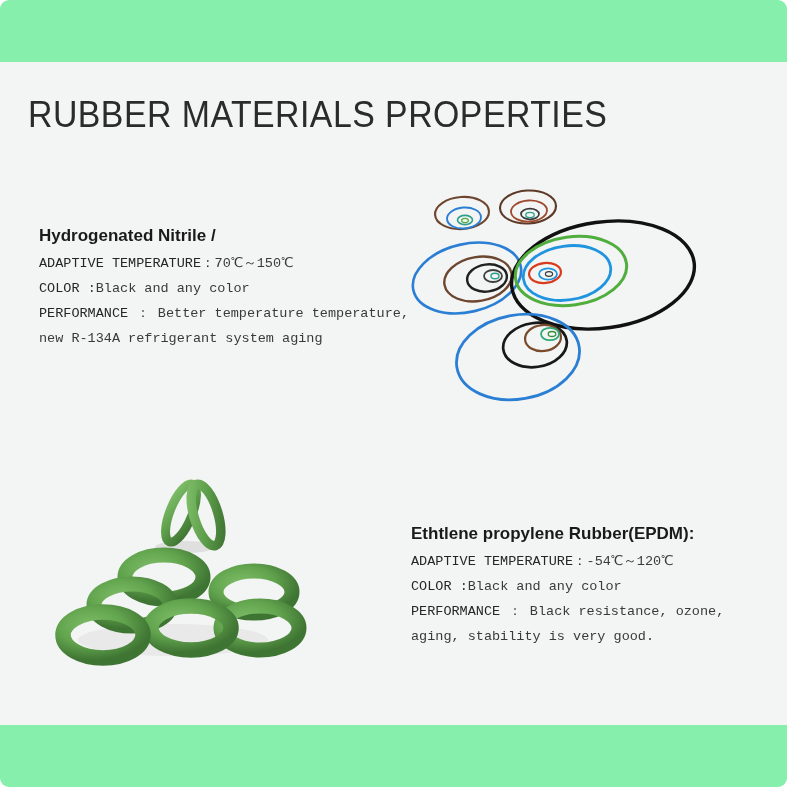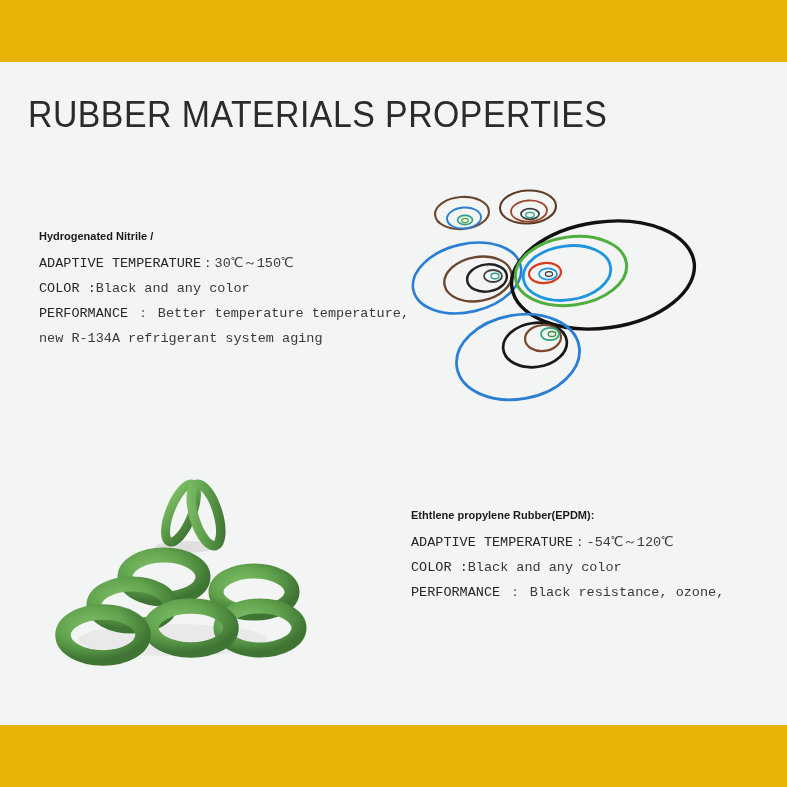--- a/index.html
+++ b/index.html
@@ -11,21 +11,22 @@
     width: 787px;
     height: 787px;
     overflow: hidden;
     font-family: "Liberation Sans", sans-serif;
   }
 
   #page {
     position: relative;
     width: 787px;
     height: 787px;
-    background: #eab308;
+    background: #86efac;
+    border-radius: 9px;
   }
 
   
   #content-band {
     position: absolute;
     left: 0;
     top: 62px;
     width: 787px;
     height: 663px;
     background: #f3f4f4;
@@ -42,21 +43,21 @@
     color: #2b2b2b;
     white-space: nowrap;
     transform: scaleX(0.94);
     transform-origin: left center;
   }
 
   
   .block-heading {
     font-family: "Liberation Sans", sans-serif;
     font-weight: bold;
-    font-size: 11px;
+    font-size: 17px;
     color: #1a1a1a;
     line-height: 22px;
     white-space: nowrap;
   }
   .spec-line {
     font-family: "Liberation Mono", monospace;
     font-size: 13.5px;
     color: #3a3a3a;
     line-height: 25px;
     white-space: nowrap;
@@ -69,21 +70,21 @@
   #hnbr-block {
     position: absolute;
     left: 39px;
     top: 225px;
   }
   #hnbr-block .block-heading { margin-bottom: 4px; }
 
   #epdm-block {
     position: absolute;
     left: 411px;
-    top: 504px;
+    top: 523px;
   }
   #epdm-block .block-heading { margin-bottom: 4px; }
 
   
   #oring-art {
     position: absolute;
     left: 395px;
     top: 175px;
     width: 330px;
     height: 260px;
@@ -100,31 +101,32 @@
 <body>
 
 <div id="page">
 
   <div id="content-band"></div>
 
   <div id="page-title">RUBBER MATERIALS PROPERTIES</div>
 
   <div id="hnbr-block">
     <div class="block-heading">Hydrogenated Nitrile /</div>
-    <div class="spec-line"><b>ADAPTIVE TEMPERATURE：</b><span>30℃～150℃</span></div>
+    <div class="spec-line"><b>ADAPTIVE TEMPERATURE：</b><span>70℃～150℃</span></div>
     <div class="spec-line"><b>COLOR</b> <span>:Black and any color</span></div>
     <div class="spec-line"><b>PERFORMANCE</b> <span>： Better temperature temperature,</span></div>
     <div class="spec-line">new R-134A refrigerant system aging</div>
   </div>
 
   <div id="epdm-block">
     <div class="block-heading">Ethtlene propylene Rubber(EPDM):</div>
     <div class="spec-line"><b>ADAPTIVE TEMPERATURE：</b><span>-54℃～120℃</span></div>
     <div class="spec-line"><b>COLOR</b> <span>:Black and any color</span></div>
     <div class="spec-line"><b>PERFORMANCE</b> <span>： Black resistance, ozone,</span></div>
+    <div class="spec-line">aging, stability is very good.</div>
   </div>
 
   <svg id="oring-art" viewBox="0 0 330 260">
     <g fill="none">
 
       <ellipse cx="67" cy="38" rx="27" ry="16" stroke="#6d4630" stroke-width="2.1" transform="rotate(-4 67 38)"></ellipse>
       <ellipse cx="69" cy="43" rx="17" ry="10.5" stroke="#2a7fd4" stroke-width="1.9" transform="rotate(-4 69 43)"></ellipse>
       <ellipse cx="70" cy="45" rx="7.5" ry="4.6" stroke="#2f9f8c" stroke-width="1.6"></ellipse>
       <ellipse cx="70" cy="45.5" rx="3.4" ry="2.1" stroke="#4fae3e" stroke-width="1.2"></ellipse>
 

